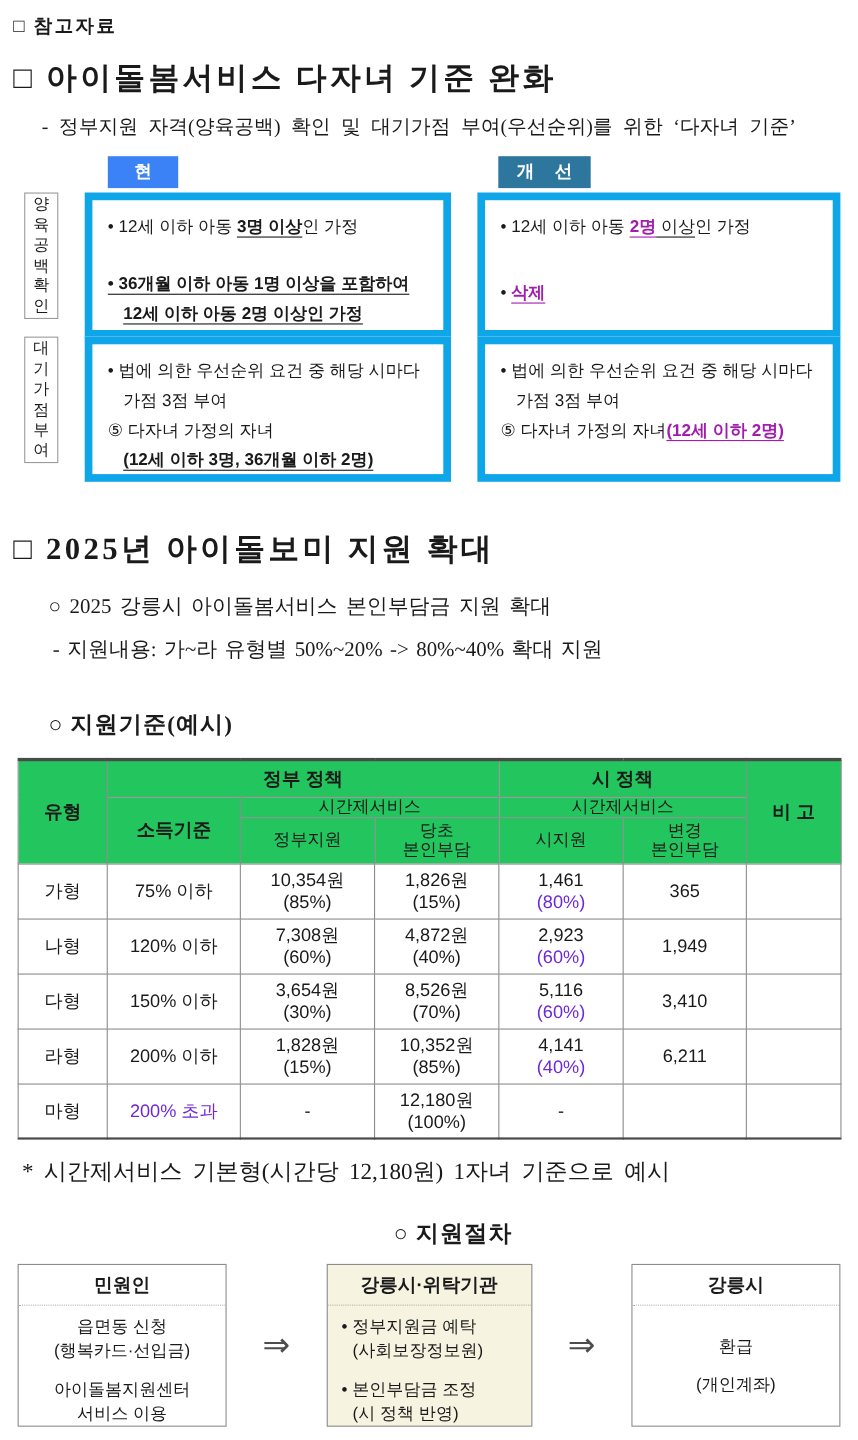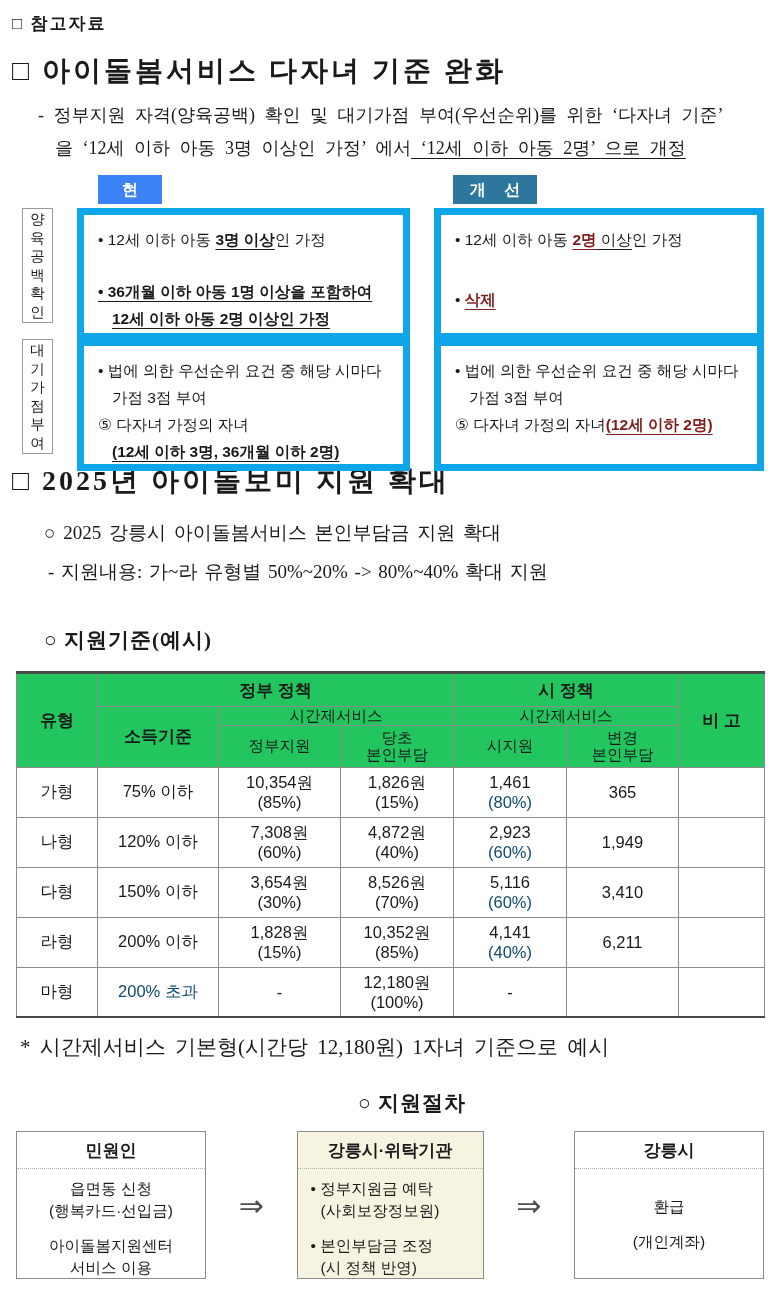--- a/index.html
+++ b/index.html
@@ -31,41 +31,41 @@
   .vlabel { border:1px solid #9a9a9a; display:flex; align-items:center; justify-content:center;
             font-size:14.5px; height:115px; }
   .vlabel span { display:inline-block; width:17px; word-break:break-all; line-height:18.5px; text-align:center; }
   .cbox { border:7px solid #0ea5e9; background:#fff; padding:11px 12px 8px 14px;
           font-size:15.5px; line-height:27px; height:132px; }
   .r2 { margin-top:-1px; }
   .gap26 { margin-top:25px; }
   .gap34 { margin-top:33px; }
   .ind { padding-left:14px; }
   .b { font-weight:bold; }
-  .red { color:#7f1d1d; }
-
-  
-  .h-main2 { margin-top:24px;font-family:Liberation Serif, serif; }
+  .red { color:#a21caf; }
+
+  
+  .h-main2 { margin-top:75px;font-family:Liberation Serif, serif; }
   .sub1 { font-family:"Liberation Serif",serif; font-size:19px; margin:20px 0 0 44px; word-spacing:3px; }
   .sub2 { font-family:"Liberation Serif",serif; font-size:19px; margin:13px 0 0 48px; word-spacing:2px; }
   .crit-head { margin:41px 0 0 44px; }
 
   
   table.main { border-collapse:collapse; margin:17px 0 0 16px; width:748px;
                border-top:3px solid #4a4a4a; border-bottom:2px solid #4a4a4a; table-layout:fixed; }
   table.main td { border:1px solid #8c8c8c; text-align:center; vertical-align:middle; }
   td.hd { background:#22c55e; }
   td.hd-big { font-weight:bold; font-size:17px; }
   .hrow1 td { height:34px; }
   .hrow2 td { height:14px; }
   .hrow3 td { height:42px; }
   td.hd-serif { font-family:"Liberation Serif",serif; font-size:15.5px; font-weight:normal; line-height:1.15; }
   tr.dr td { height:50px; font-size:16.5px; }
   .cellv span { display:block; line-height:1.22; }
-  .blue-text { color:#0c4a6e; }
+  .blue-text { color:#6d28d9; }
   td.blue-l { border-left:2px solid #2233aa; }
   td.blue-r { border-right:2px solid #2233aa; }
   td.blue-t { border-top:2px solid #2233aa; }
   td.blue-b { border-bottom:2px solid #2233aa; }
 
   .footnote { font-family:"Liberation Serif",serif; font-size:21px; margin:15px 0 0 20px; word-spacing:4px; }
 
   
   .proc-head { margin:28px 0 0 44px;text-align:center; }
   .flow { display:flex; align-items:stretch; margin:14px 16px 0 16px; height:148px; }
@@ -85,21 +85,20 @@
 <body>
 
 <div>
 
   <div class="h-top">□ 참고자료</div>
 
   <div class="h-main">□ 아이돌봄서비스 다자녀 기준 완화</div>
 
   <div class="intro">
     <div class="line1">- 정부지원 자격(양육공백) 확인 및 대기가점 부여(우선순위)를 위한 ‘다자녀 기준’</div>
-    <div class="line2"><span>을 ‘12세 이하 아동 3명 이상인 가정’ 에서</span><span class="u"> ‘12세 이하 아동 2명’ 으로 개정</span></div>
   </div>
 
   <div class="compare-wrap">
     <div class="badge cur">현 행</div>
     <div class="badge imp">개 선</div>
 
     <div class="compare-grid">
 
       <div class="vlabel">
           <span>양육공백확인</span>

